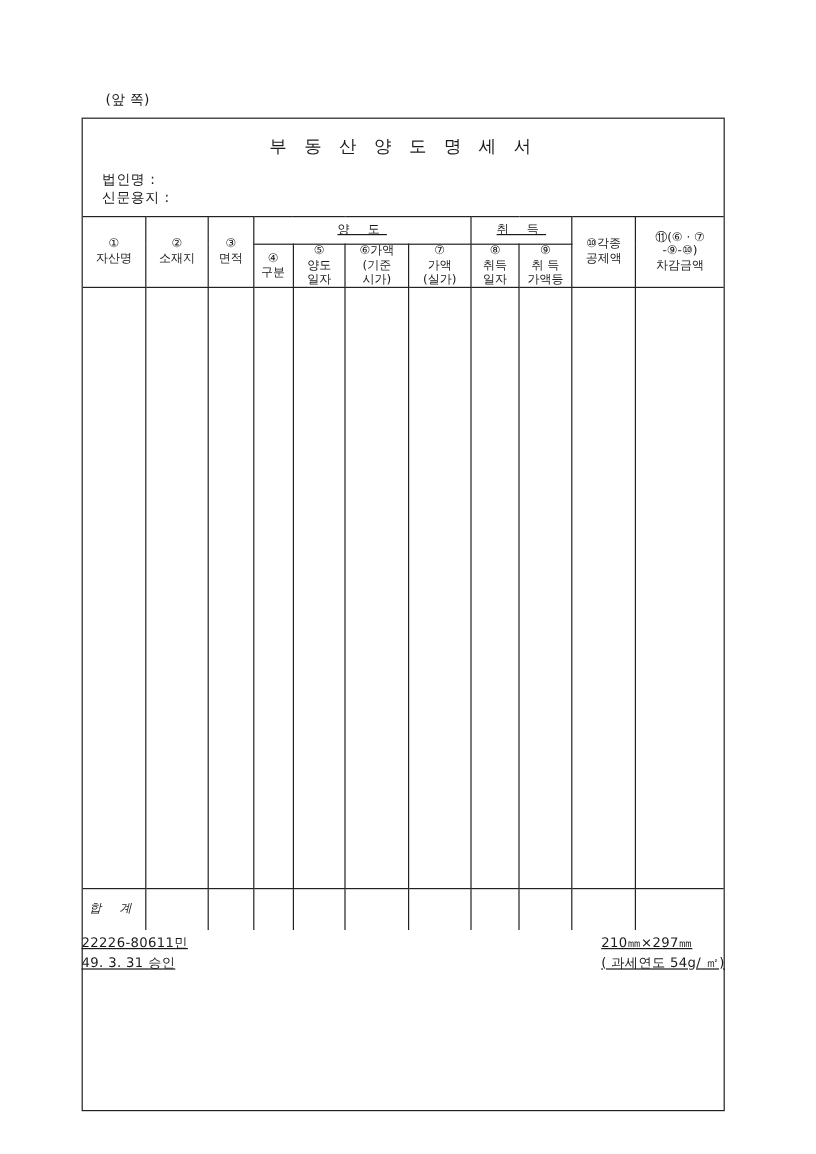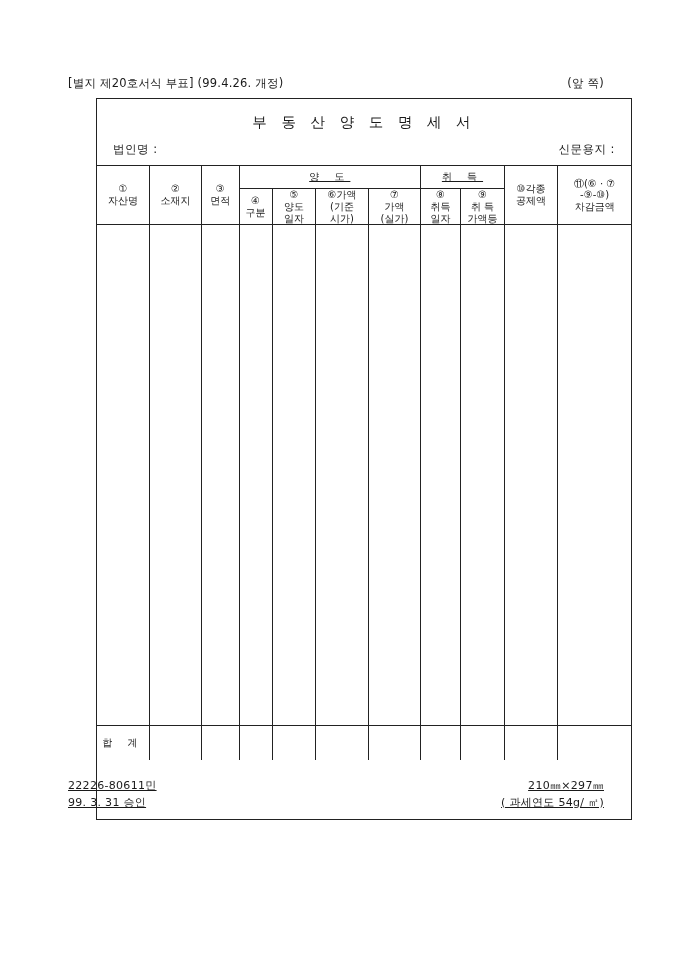--- a/index.html
+++ b/index.html
@@ -35,41 +35,41 @@
   }
   .top-left { white-space: nowrap; }
   .top-right { white-space: nowrap; margin-left: 20px; }
 
   
   .form {
     position: absolute;
     left: 68px;
     top: 98px;
     width: 536px;
-    height: 722px;
+    height: 828px;
     border: 1.4px solid #222;
     box-sizing: border-box;
     background: #fff;
-    margin-left: 28px;
   }
   .form-title {
     text-align: center;
     font-size: 14.5px;
     letter-spacing: 5px;
     padding-top: 14px;
     padding-bottom: 4px;
     font-weight: 500;
     white-space: nowrap;
   }
   .meta-row {
     display: flex;
     justify-content: space-between;
     font-size: 11.5px;
     padding: 6px 16px 8px 16px;
     letter-spacing: 0.5px;
+    flex-direction: column;
   }
   .meta-left, .meta-right { white-space: nowrap; }
 
   
   table.grid {
     border-collapse: collapse;
     width: 100%;
     table-layout: fixed;
   }
   table.grid th, table.grid td {
@@ -81,21 +81,21 @@
     line-height: 1.18;
     padding: 0;
   }
   table.grid th { height: 22px; }
   .grp-head { font-size: 11px; letter-spacing: 6px; height: 20px; text-decoration: underline; }
   .colhead { height: 56px; padding: 2px 1px; }
   .colhead .num { display: block; font-size: 10px; }
   .colhead .nm  { display: block; font-size: 10px; white-space: pre-line; }
   .body-row td { height: 500px; }
   .sum-row td { height: 34px; }
-  .sum-label { letter-spacing: 6px; font-size: 11px; }
+  .sum-label { letter-spacing: 6px; font-size: 11px; font-style: italic; }
 
   
   table.grid { border-left: none; border-right: none; }
   table.grid tr > td:first-child,
   table.grid tr > th:first-child { border-left: none; }
   table.grid tr > td:last-child,
   table.grid tr > th:last-child { border-right: none; }
   table.grid tr:last-child td { border-bottom: none; }
 
   
@@ -105,29 +105,28 @@
     top: 778px;
     width: 536px;
     display: flex;
     justify-content: space-between;
     font-size: 11px;
     line-height: 1.5;
     letter-spacing: 0.3px;
     text-decoration: underline;
   }
   .footer-left div, .footer-right div { white-space: nowrap; }
-  .footer-right { text-align: right; }
+  .footer-right { text-align: left; }
 </style>
 </head>
 <body>
 
 <div class="page">
 
   <div class="top-line">
-    <span class="top-left">[별지 제20호서식 부표] (99.4.26. 개정)</span>
     <span class="top-right">(앞  쪽)</span>
   </div>
 
   <div class="form">
 
     <div class="form-title">부 동 산 양 도 명 세 서</div>
 
     <div class="meta-row">
       <span class="meta-left">법인명 :</span>
       <span class="meta-right">신문용지 :</span>
@@ -232,21 +231,21 @@
           <td></td>
           <td></td>
         </tr>
       </tbody>
     </table>
   </div>
 
   <div class="footer">
     <div class="footer-left">
       <div>22226-80611민</div>
-      <div>99. 3. 31 승인</div>
+      <div>49. 3. 31 승인</div>
     </div>
     <div class="footer-right">
       <div>210㎜×297㎜</div>
       <div>( 과세연도 54g/ ㎡)</div>
     </div>
   </div>
 
 </div>
 
 </body></html>

